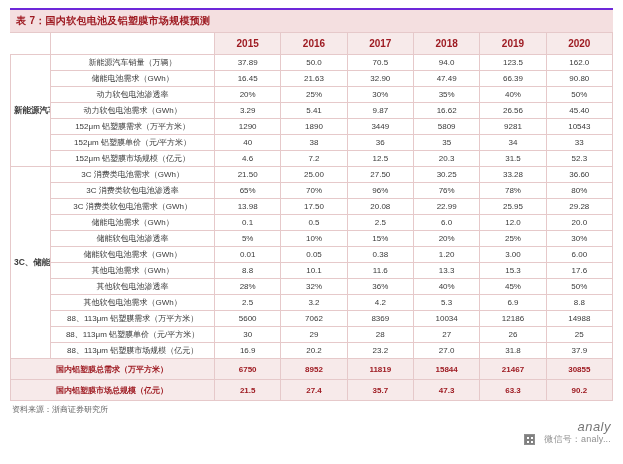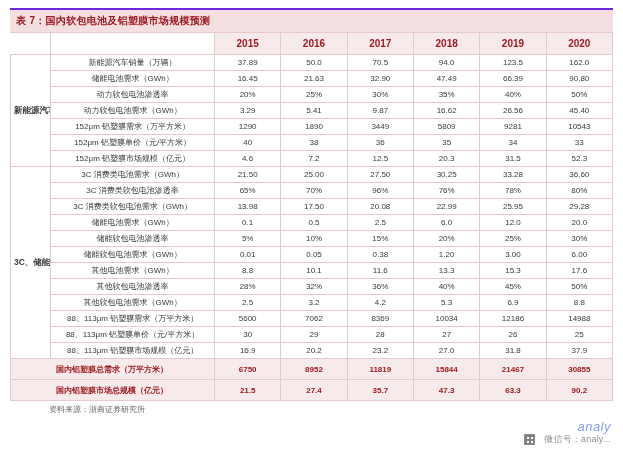--- a/index.html
+++ b/index.html
@@ -95,21 +95,20 @@
   }
   tr.total td.label {
     text-align: center;
     padding-left: 2px;
   }
   .source {
     margin-top: 3px;
     font-size: 8px;
     color: #666;
     padding-left: 2px;
-    margin-left: 37px;
   }
   
   .wm {
     position: absolute;
     right: 12px;
     bottom: 18px;
     display: flex;
     align-items: center;
     gap: 9px;
     font-size: 9px;
@@ -125,21 +124,21 @@
       #ffffff;
     border: 1px solid #8a8a8a;
     box-sizing: border-box;
   }
   .wm-text { letter-spacing: 0.2px; }
   .wm-brand {
     position: absolute;
     right: 12px;
     bottom: 30px;
     font-size: 13px;
-    color: #1d4ed8;
+    color: #000000;
     font-style: italic;
     opacity: 0.55;
     letter-spacing: 0.5px;
   }
 </style>
 </head>
 <body>
 
 <div id="page">
 

